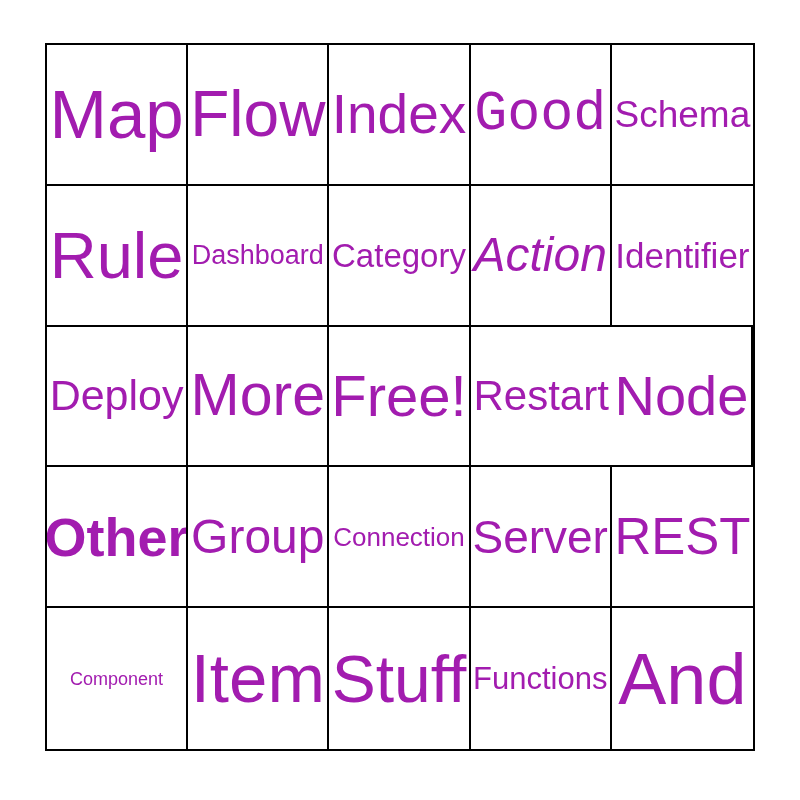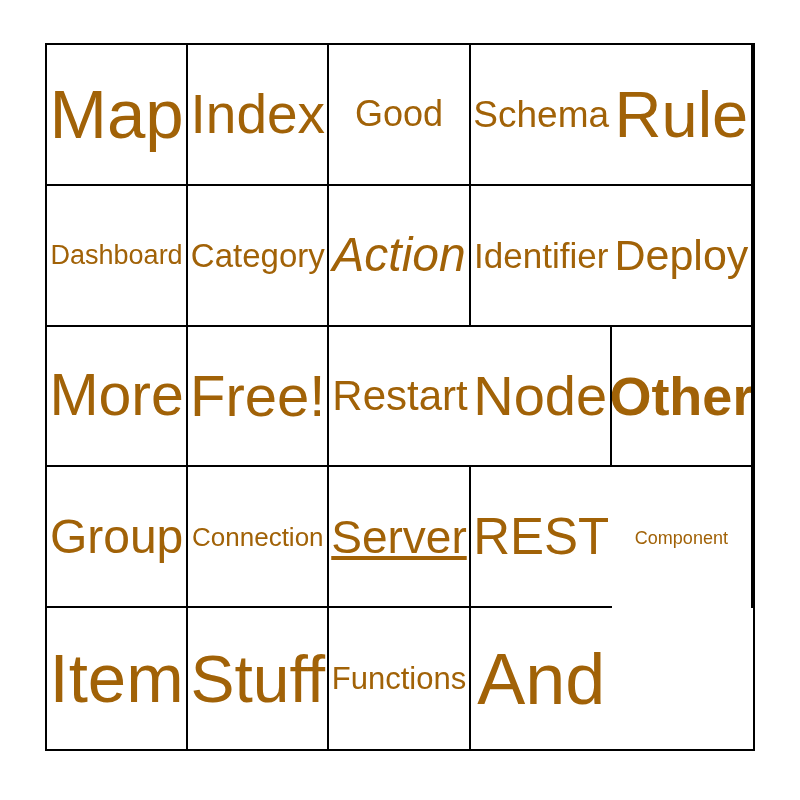--- a/index.html
+++ b/index.html
@@ -41,40 +41,43 @@
     position: relative;
   }
 
   
   .bingo-cell.col-5 { border-right: none; }
   .bingo-cell.row-5 { border-bottom: none; }
 
   .cell-text {
     display: block;
     white-space: nowrap;
-    color: #a16207;
+    color: #a21caf;
     font-family: "Liberation Sans", sans-serif;
     font-weight: 400;
     line-height: 1;
     text-align: center;
     transform-origin: center center;
   }
 </style>
 </head>
 <body>
 
 <div id="bingo-card">
     <div class="bingo-cell row-1 col-1">
       <span class="cell-text" style="font-size: 69px;">Map</span>
     </div>
+    <div class="bingo-cell row-1 col-2">
+      <span class="cell-text" style="font-size: 64px;">Flow</span>
+    </div>
     <div class="bingo-cell row-1 col-3">
       <span class="cell-text" style="font-size: 55px;">Index</span>
     </div>
     <div class="bingo-cell row-1 col-4">
-      <span class="cell-text" style="font-size: 36px;">Good</span>
+      <span class="cell-text" style="font-size: 55px; font-family: Liberation Mono, monospace;">Good</span>
     </div>
     <div class="bingo-cell row-1 col-5">
       <span class="cell-text" style="font-size: 37px;">Schema</span>
     </div>
     <div class="bingo-cell row-2 col-1">
       <span class="cell-text" style="font-size: 65px;">Rule</span>
     </div>
     <div class="bingo-cell row-2 col-2">
       <span class="cell-text" style="font-size: 27px; text-align: right;">Dashboard</span>
     </div>
@@ -105,21 +108,21 @@
     <div class="bingo-cell row-4 col-1">
       <span class="cell-text" style="font-size: 54px; font-weight: bold;">Other</span>
     </div>
     <div class="bingo-cell row-4 col-2">
       <span class="cell-text" style="font-size: 48px;">Group</span>
     </div>
     <div class="bingo-cell row-4 col-3">
       <span class="cell-text" style="font-size: 26px;">Connection</span>
     </div>
     <div class="bingo-cell row-4 col-4">
-      <span class="cell-text" style="font-size: 46px; text-decoration: underline;">Server</span>
+      <span class="cell-text" style="font-size: 46px;">Server</span>
     </div>
     <div class="bingo-cell row-4 col-5">
       <span class="cell-text" style="font-size: 51px;">REST</span>
     </div>
     <div class="bingo-cell row-5 col-1">
       <span class="cell-text" style="font-size: 18px;">Component</span>
     </div>
     <div class="bingo-cell row-5 col-2">
       <span class="cell-text" style="font-size: 69px;">Item</span>
     </div>

